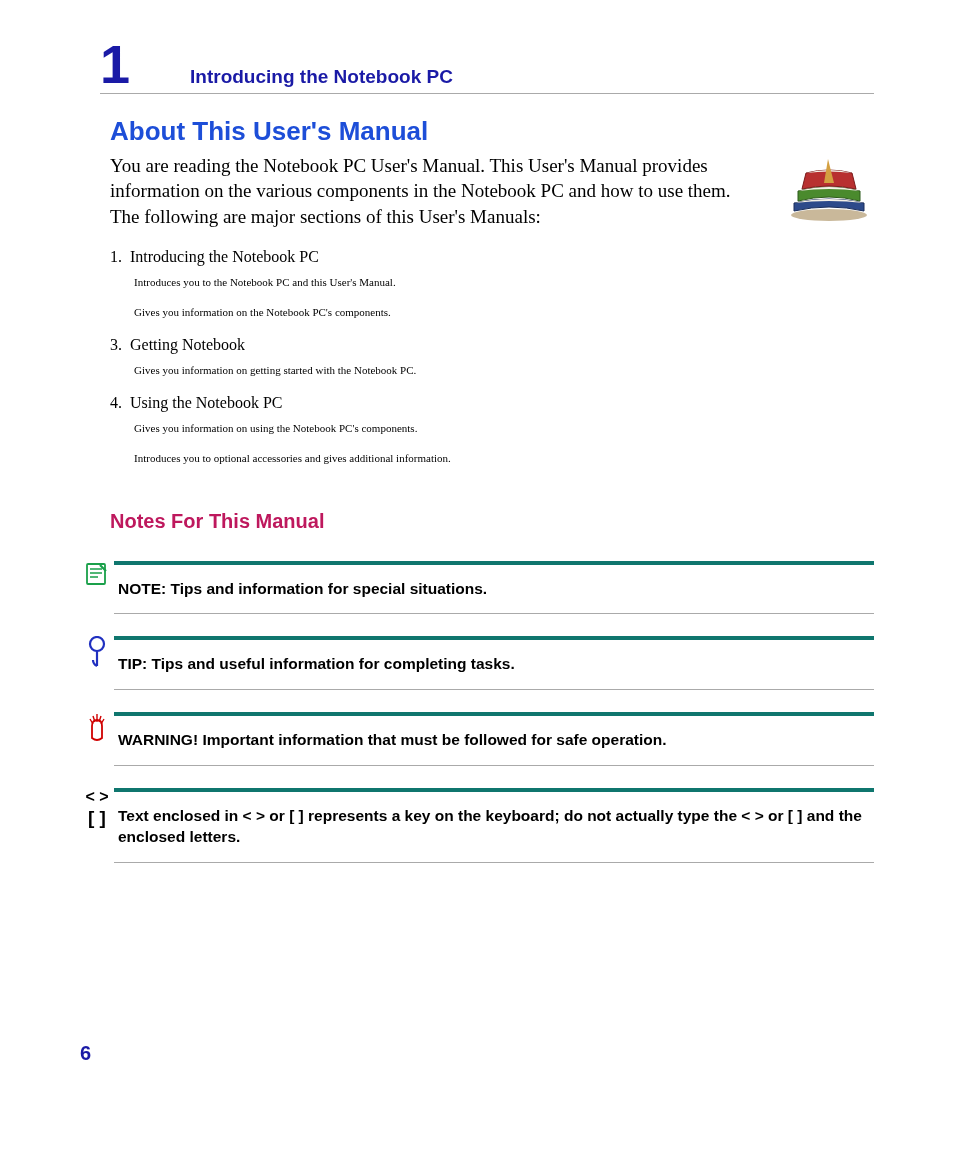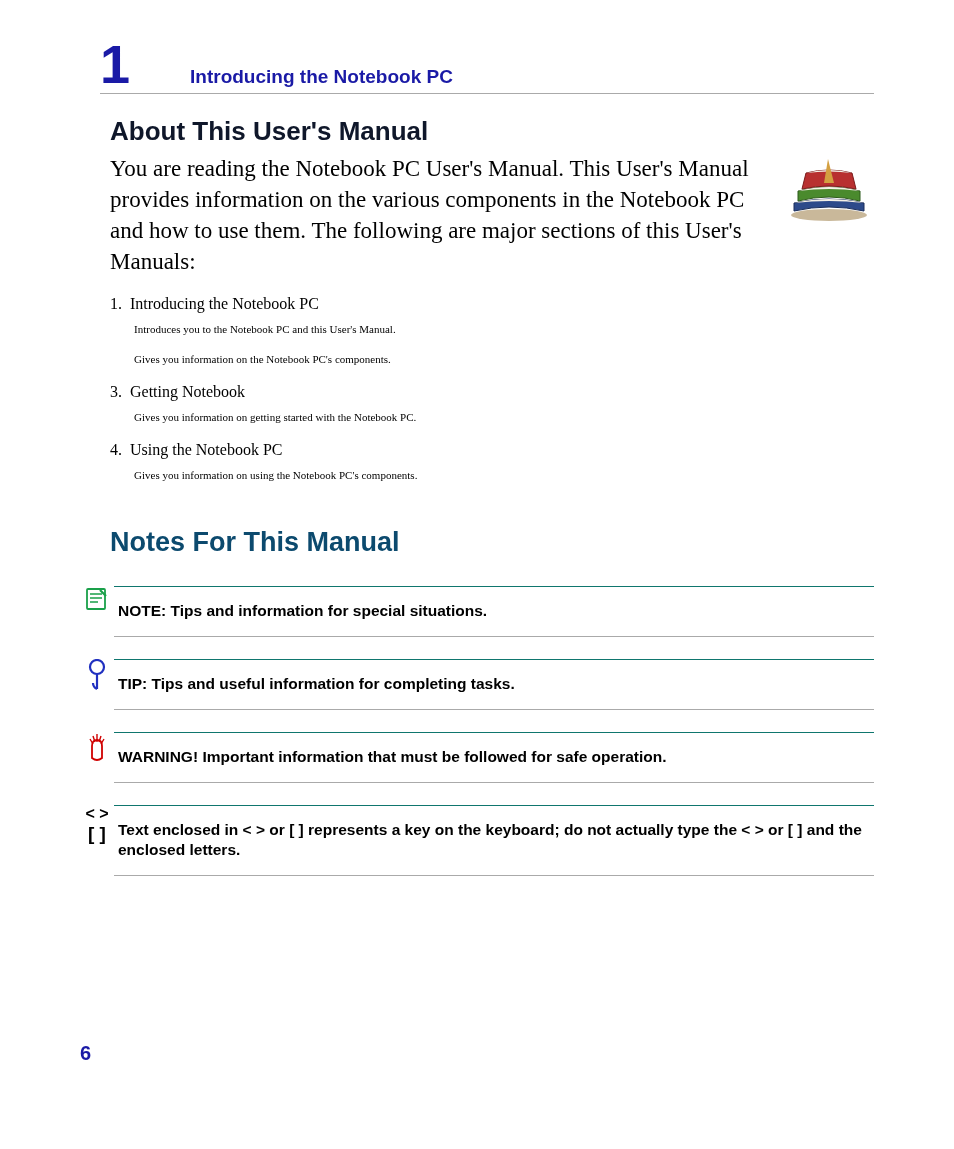--- a/index.html
+++ b/index.html
@@ -35,31 +35,31 @@
   .chapter-title {
     font-family: Arial, Helvetica, sans-serif;
     font-size: 19px;
     font-weight: 700;
     color: #1a1aa6;
   }
   .h2 {
     font-family: Arial, Helvetica, sans-serif;
     font-size: 26px;
     font-weight: 700;
-    color: #0f172a;
+    color: #1d4ed8;
     margin: 0 0 6px 30px;
   }
   .intro-row {
     display: flex;
     align-items: flex-start;
     margin-left: 30px;
     margin-right: 0;
   }
   .intro-text {
-    font-size: 23px;
+    font-size: 19px;
     line-height: 1.35;
     flex: 1;
   }
   .books-icon {
     flex: 0 0 auto;
     margin-left: 20px;
   }
   .sec-list {
     margin: 18px 0 0 30px;
   }
@@ -67,23 +67,23 @@
     font-weight: 400;
     font-size: 16px;
     margin-bottom: 10px;
   }
   .sec-item-desc {
     font-size: 11px;
     margin: 0 0 18px 24px;
   }
   .h2b {
     font-family: Arial, Helvetica, sans-serif;
-    font-size: 27px;
-    font-weight: 700;
-    color: #0c4a6e;
+    font-size: 20px;
+    font-weight: 700;
+    color: #be185d;
     margin: 46px 0 6px 30px;
   }
   .notes-intro {
     font-size: 17px;
     line-height: 1.35;
     margin-left: 30px;
   }
   .callouts {
     margin-top: 28px;
   }
@@ -94,21 +94,21 @@
   }
   .callout-icon {
     width: 34px;
     flex: 0 0 34px;
     display: flex;
     align-items: flex-start;
     justify-content: center;
   }
   .callout-body {
     flex: 1;
-    border-top: 1px solid #0f766e;
+    border-top: 4px solid #0f766e;
     border-bottom: 1px solid #aaa;
     padding: 14px 4px;
     font-family: Arial, Helvetica, sans-serif;
     font-size: 15.5px;
     font-weight: 700;
     line-height: 1.35;
   }
   .bracket-icon {
     font-family: Arial, Helvetica, sans-serif;
     font-weight: 700;
@@ -165,20 +165,21 @@
     </div>
     <div>
       <div class="sec-item-title"><span>3.</span>&nbsp;&nbsp;<span>Getting Notebook</span></div>
       <div class="sec-item-desc">Gives you information on getting started with the Notebook PC.</div>
     </div>
     <div>
       <div class="sec-item-title"><span>4.</span>&nbsp;&nbsp;<span>Using the Notebook PC</span></div>
       <div class="sec-item-desc">Gives you information on using the Notebook PC's components.</div>
     </div>
     <div>
+      <div class="sec-item-desc">Introduces you to optional accessories and gives additional information.</div>
     </div>
   </div>
 
   <div class="h2b">Notes For This Manual</div>
 
   <div class="callouts">
 
     <div class="callout">
       <div class="callout-icon">
         <svg width="26" height="26" viewBox="0 0 26 26">

